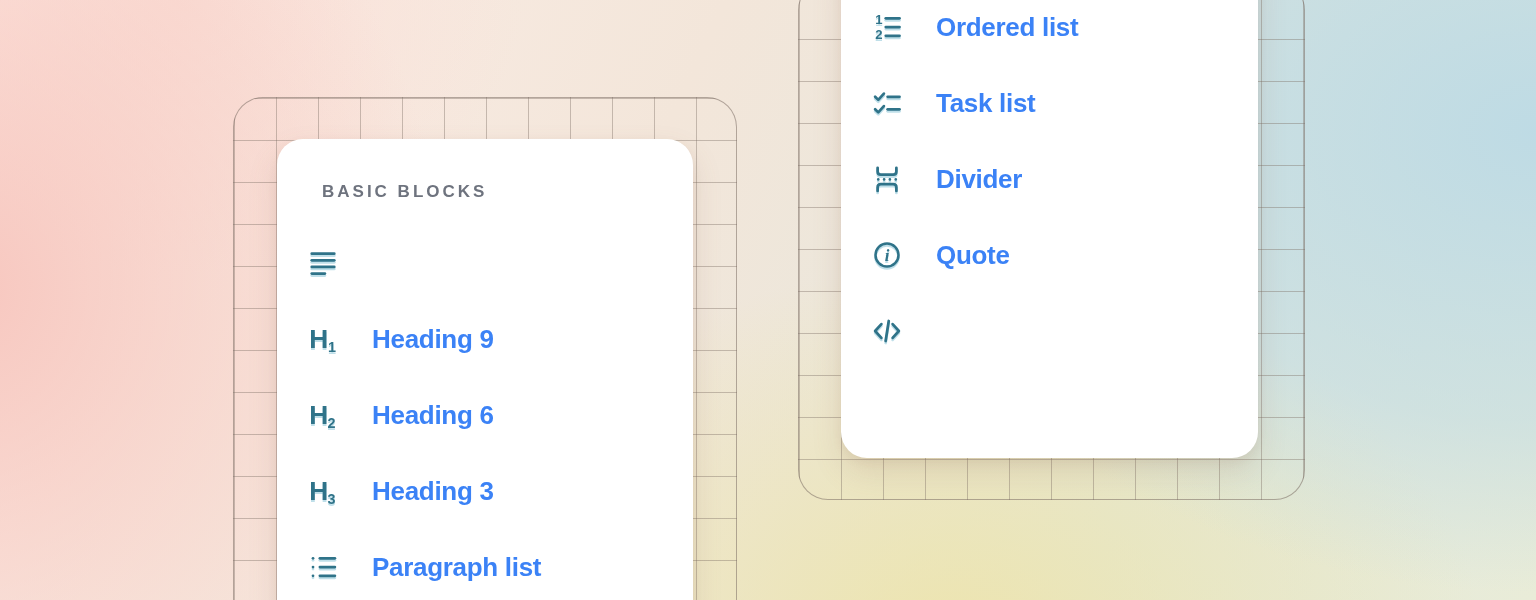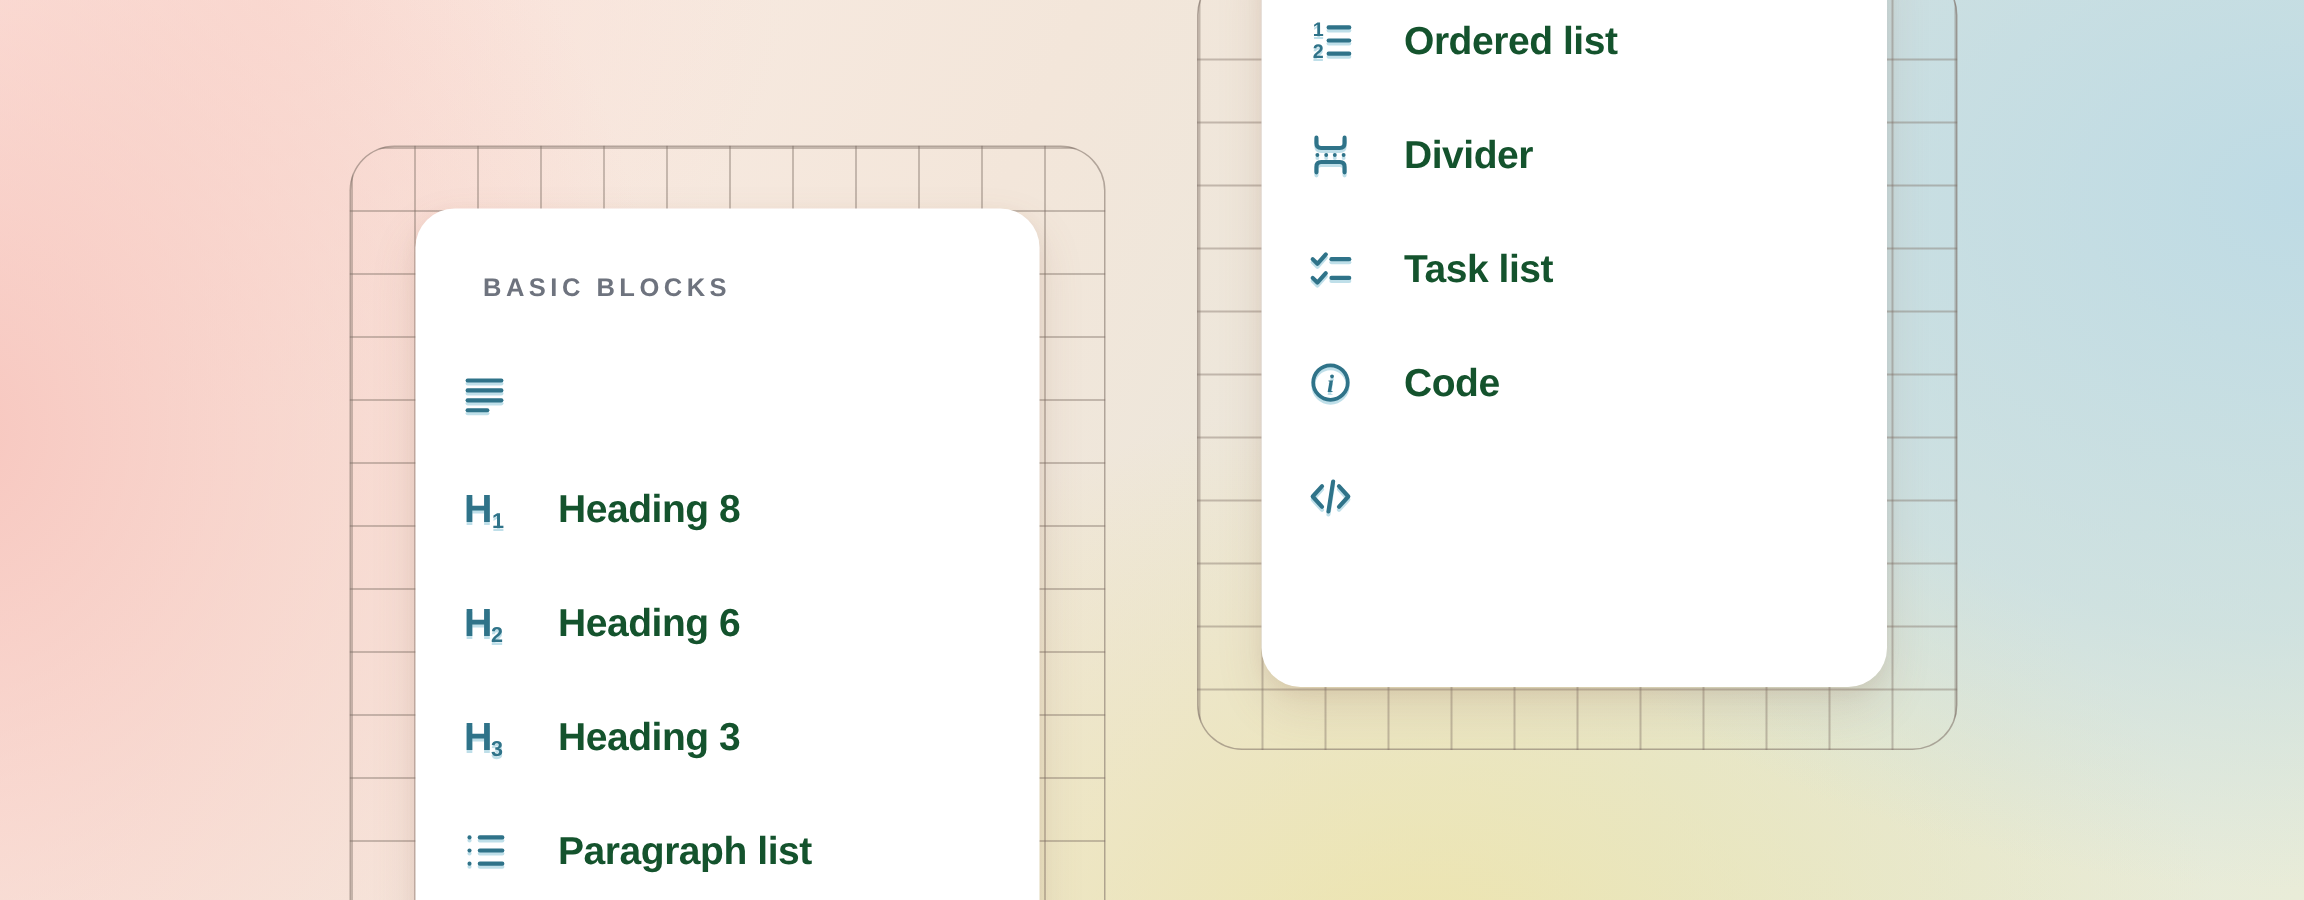--- a/index.html
+++ b/index.html
@@ -39,21 +39,21 @@
   }
   .menu-item{
     height:76px;display:flex;align-items:center;padding-left:31px;cursor:pointer;
   }
   .icon{
     width:30px;height:30px;display:flex;align-items:center;justify-content:center;
     margin-right:34px;flex:0 0 30px;
   }
   .icon svg{filter:drop-shadow(0 2.2px 0 #bfdfe9);}
   .item-label{
-    font-size:26px;font-weight:600;color:#14532d;letter-spacing:-0.3px;white-space:nowrap;
+    font-size:26px;font-weight:600;color:#3b82f6;letter-spacing:-0.3px;white-space:nowrap;
   }
 </style>
 </head>
 <body>
 
 <div class="stage">
   <div class="grid-panel left"></div>
   <div class="grid-panel right"></div>
 
   <div class="card left">
@@ -69,21 +69,21 @@
   </svg>
           </span>
   </div>
         <div class="menu-item">
     <span class="icon">
             <svg width="30" height="30" viewBox="0 0 24 24">
     <text x="1" y="19" font-family="Liberation Sans, sans-serif" font-size="21" font-weight="600" fill="#2f7389">H</text>
     <text x="16" y="22.5" font-family="Liberation Sans, sans-serif" font-size="11.5" font-weight="700" fill="#2f7389">1</text>
   </svg>
           </span>
-    <span class="item-label">Heading 8</span>
+    <span class="item-label">Heading 9</span>
   </div>
         <div class="menu-item">
     <span class="icon">
             <svg width="30" height="30" viewBox="0 0 24 24">
     <text x="1" y="19" font-family="Liberation Sans, sans-serif" font-size="21" font-weight="600" fill="#2f7389">H</text>
     <text x="15.5" y="22.5" font-family="Liberation Sans, sans-serif" font-size="11.5" font-weight="700" fill="#2f7389">2</text>
   </svg>
           </span>
     <span class="item-label">Heading 6</span>
   </div>
@@ -121,50 +121,50 @@
     <text x="2.5" y="21.5" font-family="Liberation Sans, sans-serif" font-size="10.5" font-weight="700" fill="#2f7389" stroke="none">2</text>
     <line x1="11" y1="5" x2="22" y2="5"></line>
     <line x1="11" y1="12" x2="22" y2="12"></line>
     <line x1="11" y1="19" x2="22" y2="19"></line>
   </svg>
           </span>
     <span class="item-label">Ordered list</span>
   </div>
         <div class="menu-item">
     <span class="icon">
+            <svg width="30" height="30" viewBox="0 0 24 24" fill="none" stroke="#2f7389" stroke-width="2.2" stroke-linecap="round" stroke-linejoin="round">
+    <polyline points="2.5 7 5 9.5 9.5 4.5"></polyline>
+    <line x1="12.5" y1="7" x2="22" y2="7"></line>
+    <polyline points="2.5 17 5 19.5 9.5 14.5"></polyline>
+    <line x1="12.5" y1="17" x2="22" y2="17"></line>
+  </svg>
+          </span>
+    <span class="item-label">Task list</span>
+  </div>
+        <div class="menu-item">
+    <span class="icon">
             <svg width="30" height="30" viewBox="0 0 24 24" fill="none" stroke="#2f7389" stroke-width="2.2" stroke-linecap="round">
     <path d="M4.5 3 V6 Q4.5 8.5 7 8.5 H17 Q19.5 8.5 19.5 6 V3"></path>
     <circle cx="5" cy="12.3" r="1.05" fill="#2f7389" stroke="none"></circle>
     <circle cx="9.7" cy="12.3" r="1.05" fill="#2f7389" stroke="none"></circle>
     <circle cx="14.3" cy="12.3" r="1.05" fill="#2f7389" stroke="none"></circle>
     <circle cx="19" cy="12.3" r="1.05" fill="#2f7389" stroke="none"></circle>
     <path d="M4.5 21.5 V18.5 Q4.5 16 7 16 H17 Q19.5 16 19.5 18.5 V21.5"></path>
   </svg>
           </span>
     <span class="item-label">Divider</span>
   </div>
         <div class="menu-item">
     <span class="icon">
-            <svg width="30" height="30" viewBox="0 0 24 24" fill="none" stroke="#2f7389" stroke-width="2.2" stroke-linecap="round" stroke-linejoin="round">
-    <polyline points="2.5 7 5 9.5 9.5 4.5"></polyline>
-    <line x1="12.5" y1="7" x2="22" y2="7"></line>
-    <polyline points="2.5 17 5 19.5 9.5 14.5"></polyline>
-    <line x1="12.5" y1="17" x2="22" y2="17"></line>
-  </svg>
-          </span>
-    <span class="item-label">Task list</span>
-  </div>
-        <div class="menu-item">
-    <span class="icon">
             <svg width="30" height="30" viewBox="0 0 24 24" fill="none" stroke="#2f7389" stroke-width="2">
     <circle cx="12" cy="12" r="9.2"></circle>
     <text x="12" y="17" text-anchor="middle" font-family="Liberation Serif, serif" font-style="italic" font-weight="700" font-size="13.5" fill="#2f7389" stroke="none">i</text>
   </svg>
           </span>
-    <span class="item-label">Code</span>
+    <span class="item-label">Quote</span>
   </div>
         <div class="menu-item">
     <span class="icon">
             <svg width="30" height="30" viewBox="0 0 24 24" fill="none" stroke="#2f7389" stroke-width="2.2" stroke-linecap="round" stroke-linejoin="round">
     <polyline points="7.5 6.5 2.5 12 7.5 17.5"></polyline>
     <polyline points="16.5 6.5 21.5 12 16.5 17.5"></polyline>
     <line x1="13.4" y1="4" x2="10.9" y2="20"></line>
   </svg>
           </span>
   </div>

